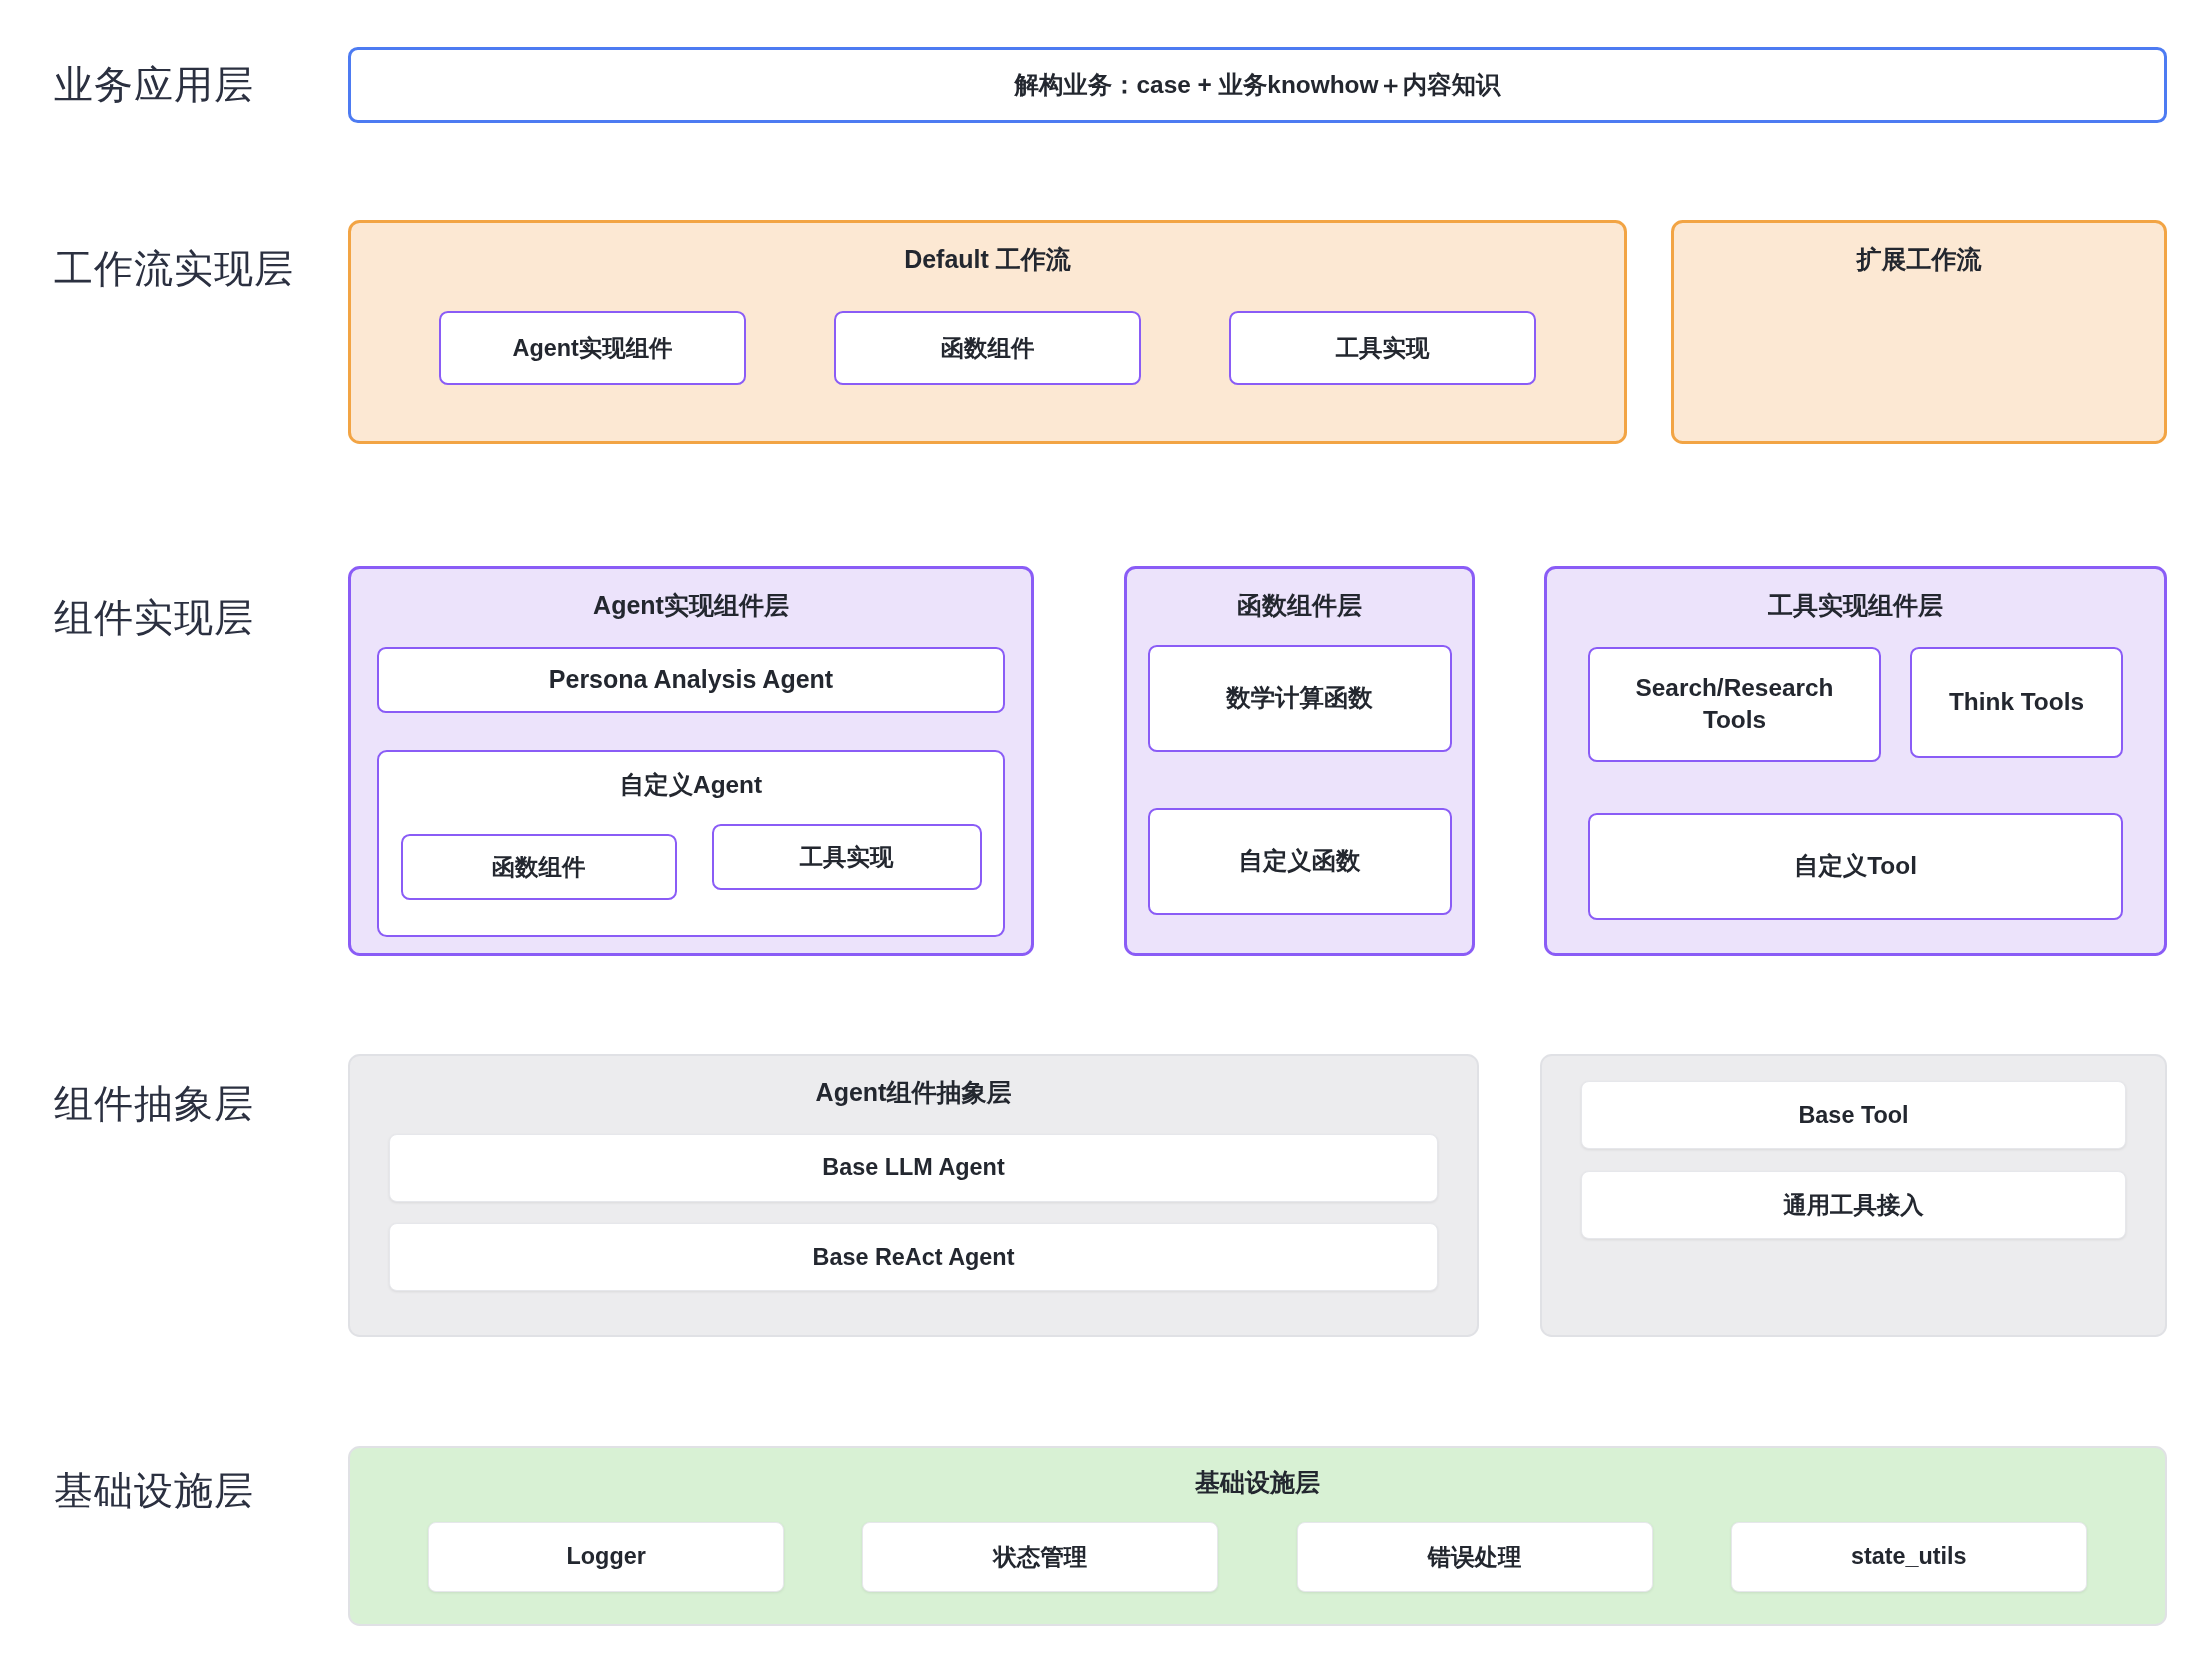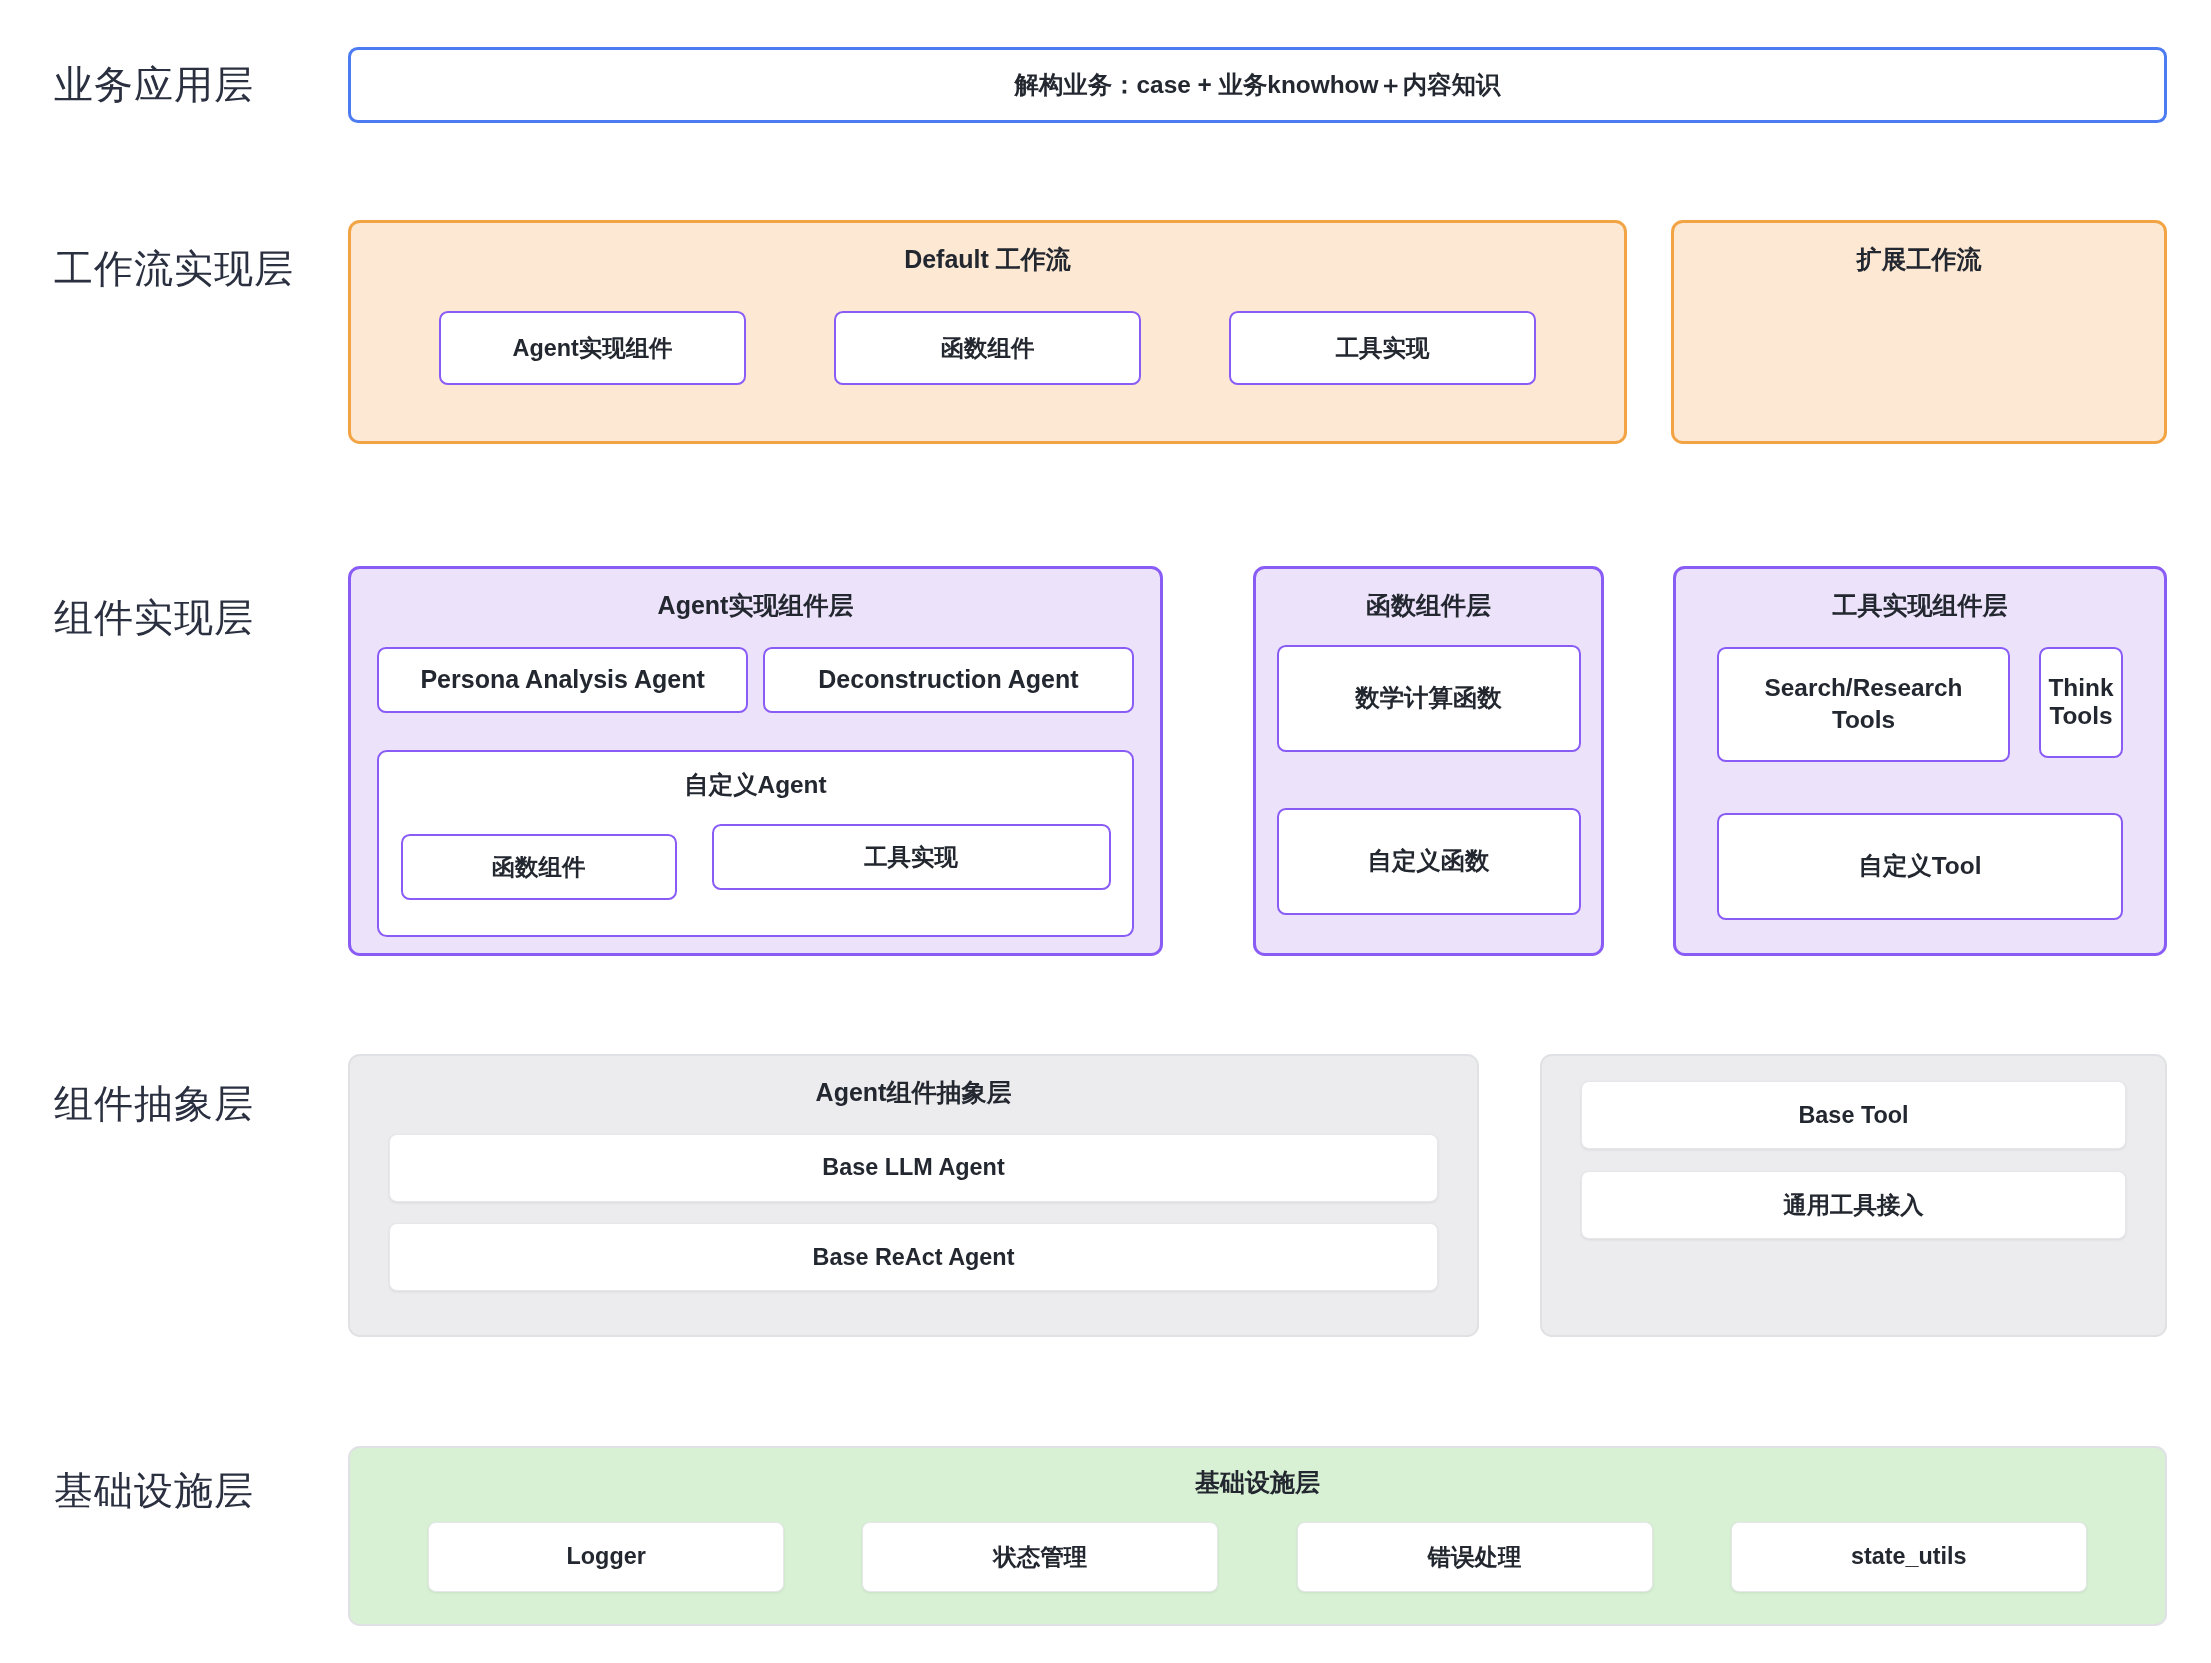--- a/index.html
+++ b/index.html
@@ -54,21 +54,21 @@
   }
   .wf-items .purple-item{width:307px;height:74px;}
 
   
   .row-components{margin-top:122px;height:390px;}
   .row-components .label-col{padding-top:25px;}
   .purple-panel{
     background:var(--purple-fill);border:3.9px solid var(--purple-border);
     border-radius:11.7px;height:390px;
   }
-  .panel-agent-impl{width:815px;padding:0 26px;}
+  .panel-agent-impl{width:686px;padding:0 26px;}
   .panel-func{width:351px;margin-left:90px;padding:0 20.5px;}
   .panel-tool{flex:1;margin-left:69px;padding:0 41px;}
   .agents-row{display:flex;gap:14.6px;margin-top:25px;}
   .agents-row .purple-item{flex:1;height:66px;font-size:25px;}
   .custom-agent{
     margin-top:37px;background:#fff;border:2.9px solid var(--purple-border);
     border-radius:9.8px;height:187px;padding:0 21.5px;
   }
   .custom-agent .panel-title{padding-top:17.6px;font-size:24.4px;}
   .custom-agent-row{display:flex;gap:35px;margin-top:23.4px;align-items:flex-start;}
@@ -140,21 +140,20 @@
   </div>
 </div>
 
 <div class="row row-components">
   <div class="label-col">组件实现层</div>
   <div class="content">
     <div class="purple-panel panel-agent-impl">
       <div class="panel-title">Agent实现组件层</div>
       <div class="agents-row">
         <div class="purple-item">Persona Analysis Agent</div>
-        <div class="purple-item">Deconstruction Agent</div>
       </div>
       <div class="custom-agent">
         <div class="panel-title">自定义Agent</div>
         <div class="custom-agent-row">
           <div class="purple-item ca-item-a">函数组件</div>
           <div class="purple-item ca-item-b">工具实现</div>
         </div>
       </div>
     </div>
     <div class="purple-panel panel-func">

